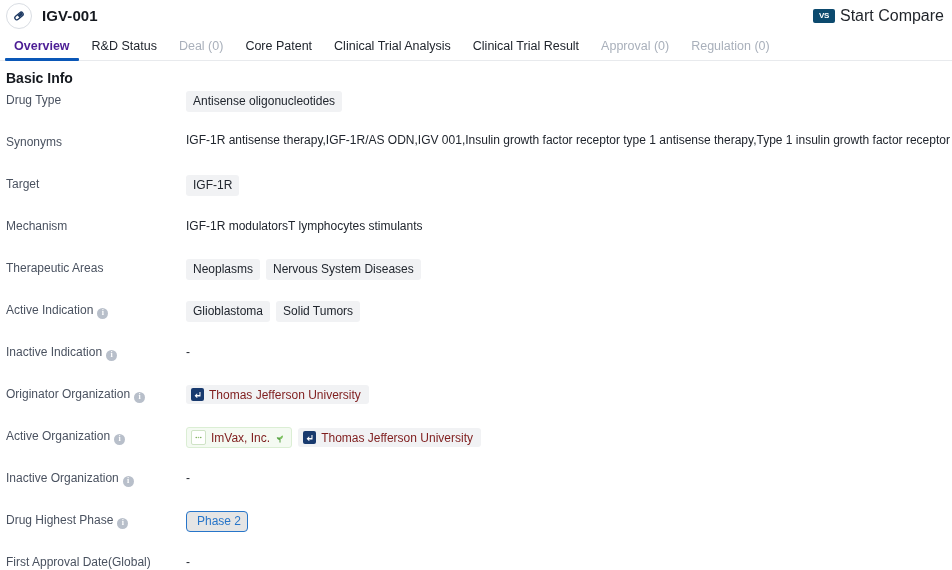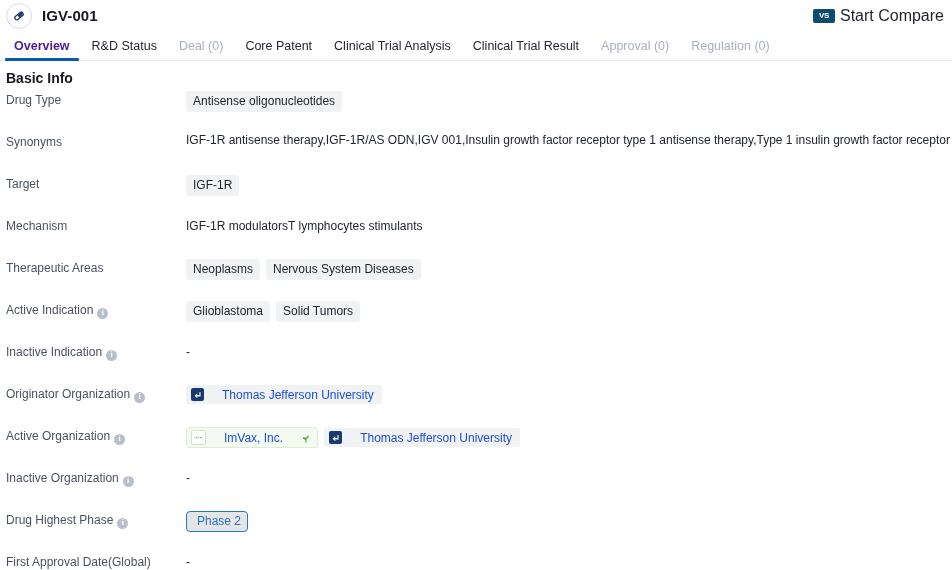--- a/index.html
+++ b/index.html
@@ -182,26 +182,26 @@
     padding-top: 2px;
   }
   .mech {
     display: flex;
     font-size: 12px;
     padding-top: 2px;
   }
   .org-tag {
     display: inline-flex;
     align-items: center;
-    gap: 18px;
+    gap: 5px;
     background: #f1f2f4;
     border-radius: 3px;
     padding: 3px 8px 3px 5px;
     font-size: 12px;
-    color: #1d4ed8;
+    color: #7f1d1d;
     line-height: 1;
     white-space: nowrap;
     cursor: pointer;
   }
   .org-tag.green {
     background: #f4faf2;
     border: 1px solid #dbeed4;
     padding: 2px 6px 2px 4px;
   }
   .org-logo {

